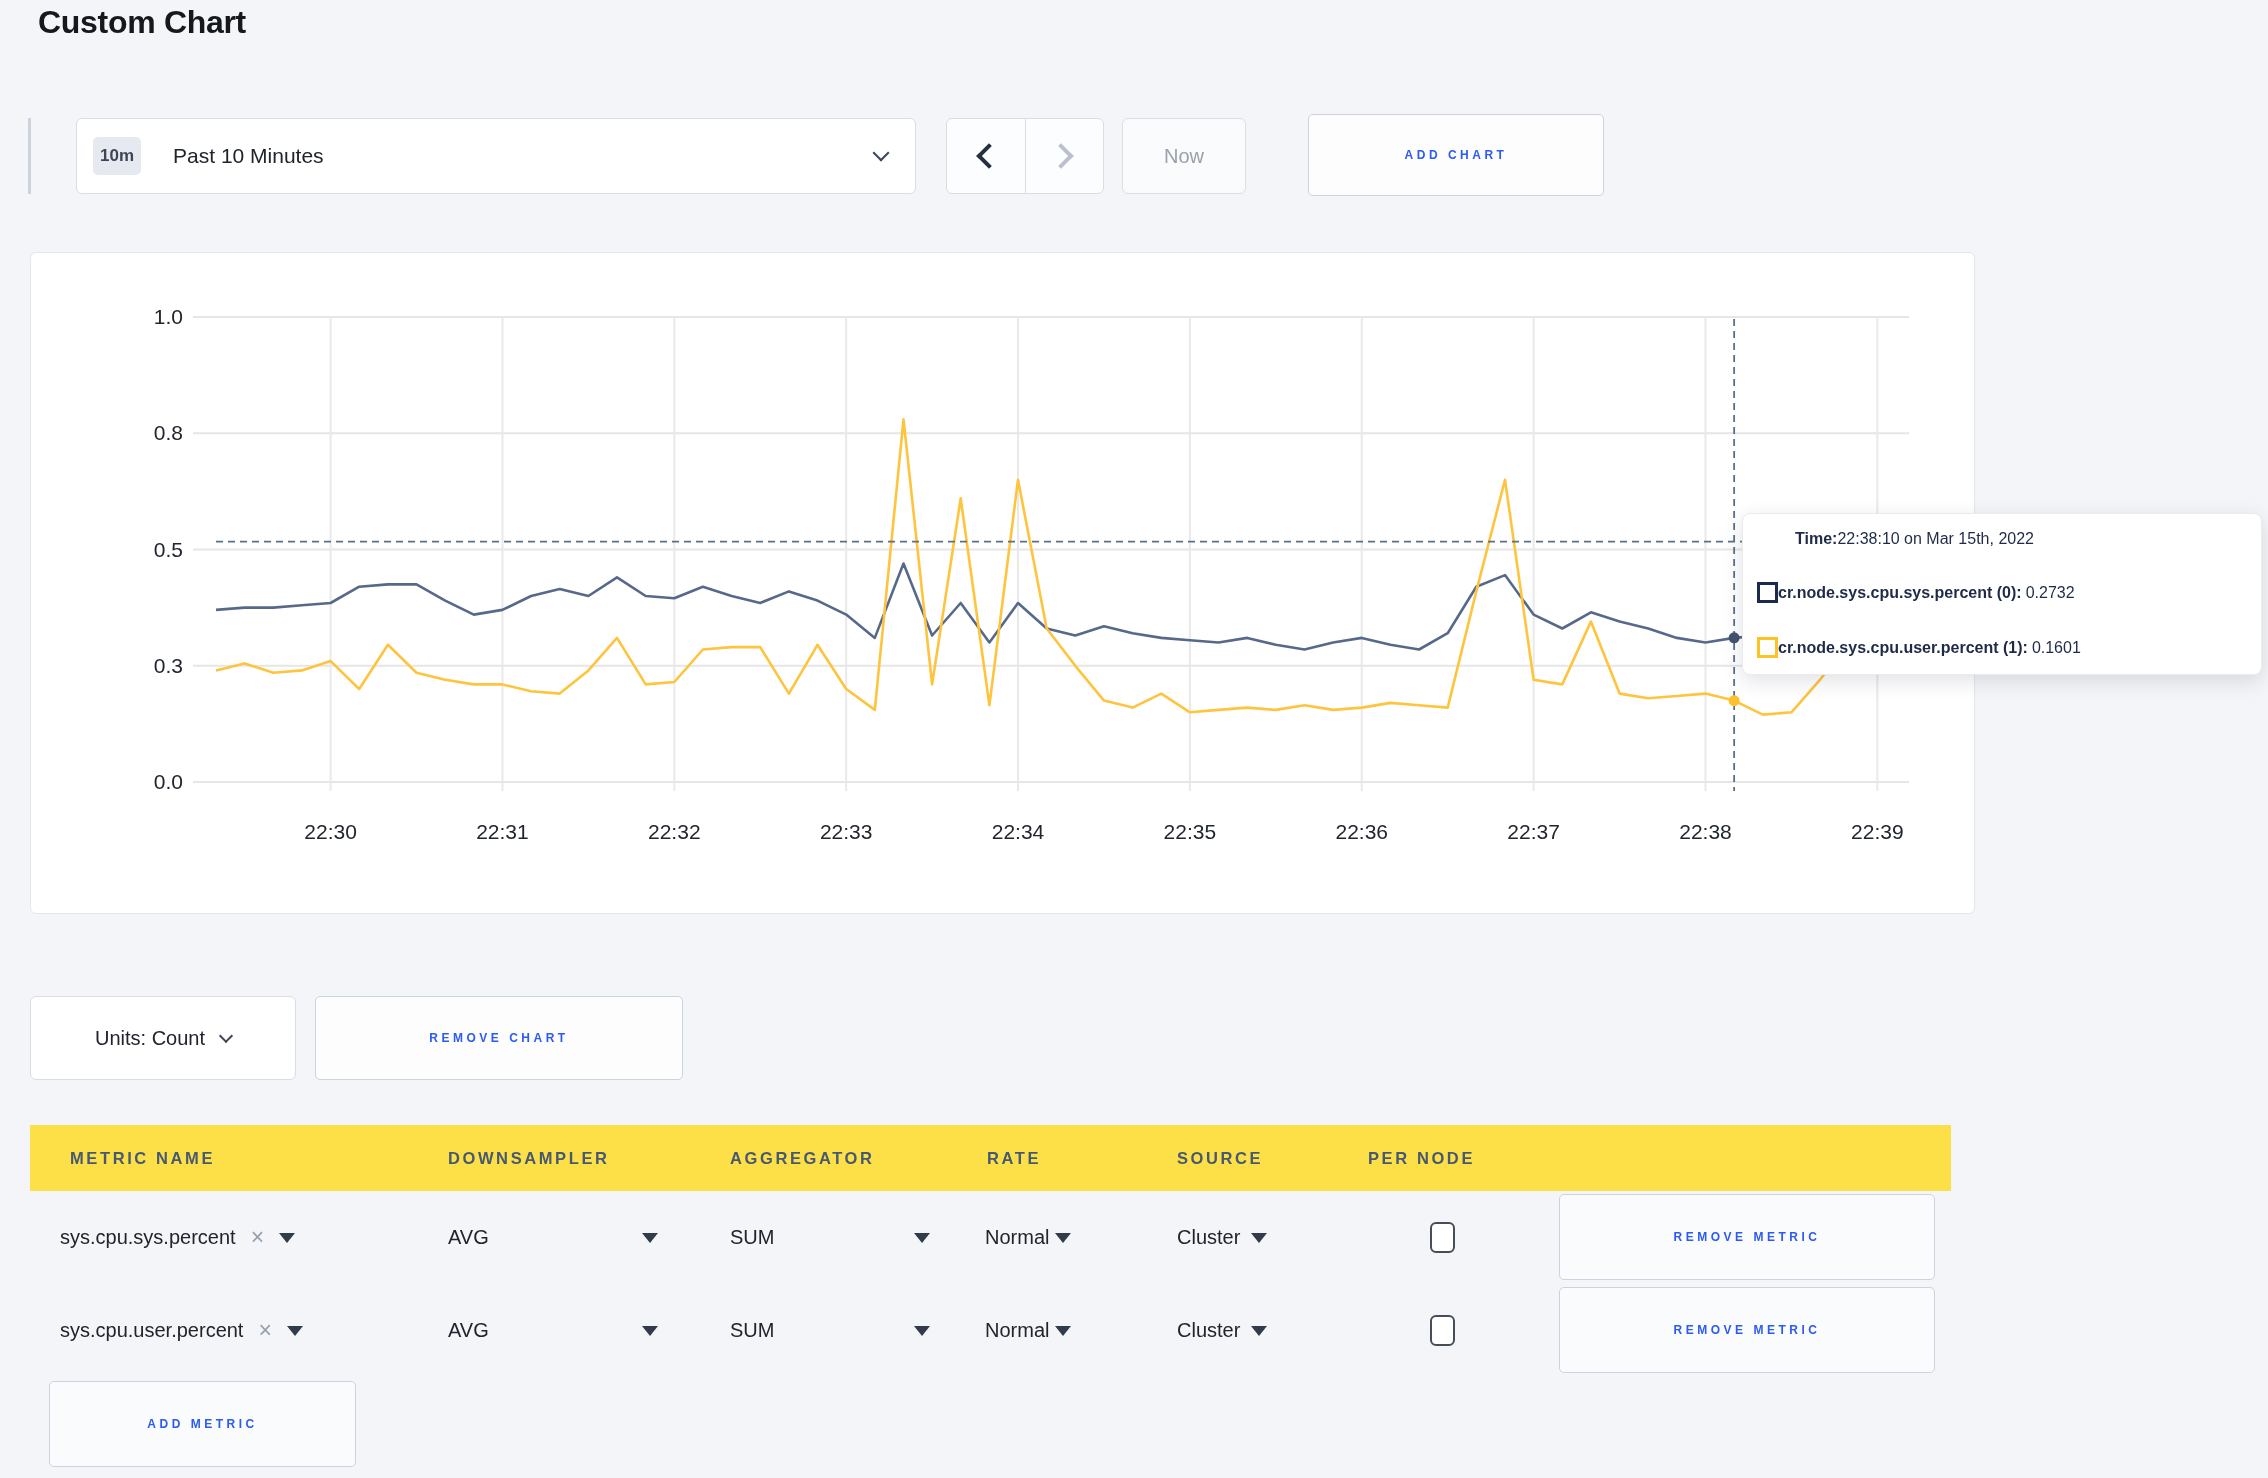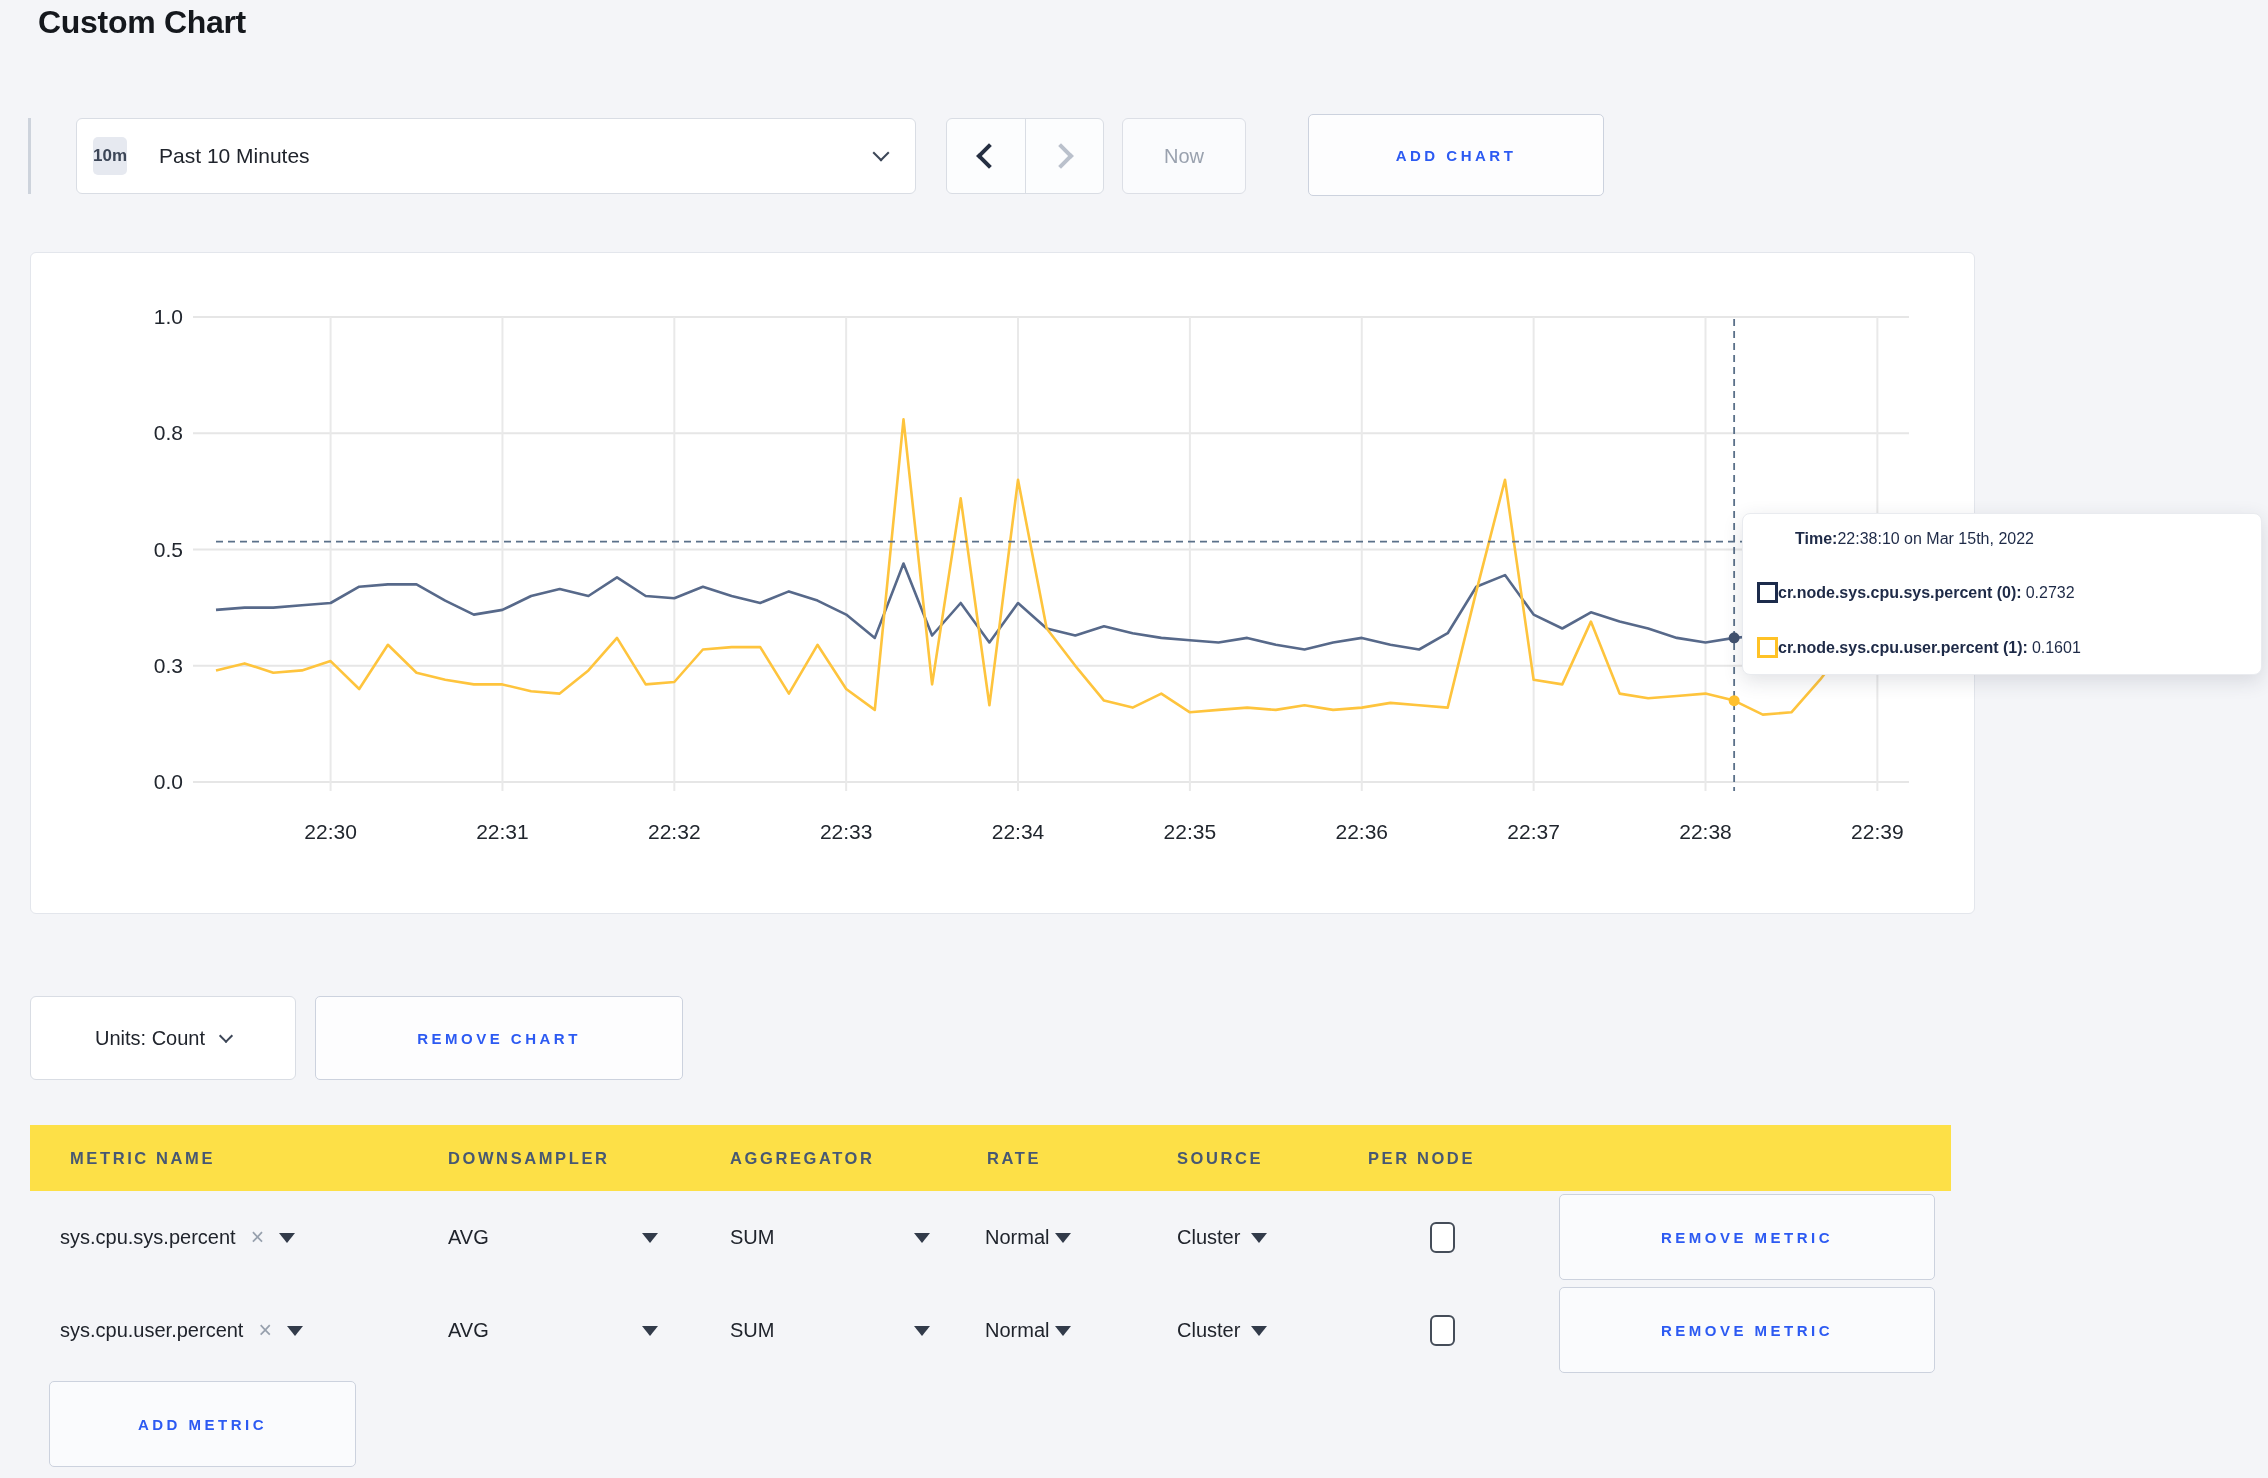--- a/index.html
+++ b/index.html
@@ -5,31 +5,31 @@
   html,body{margin:0;padding:0;}
   body{font-family:"Liberation Sans",sans-serif;background:#f4f5f8;}
   .screen{position:relative;width:2268px;height:1478px;background:#f4f5f8;overflow:hidden;}
 
   
   .page-title{position:absolute;left:38px;top:4px;font-size:32px;font-weight:600;color:#15181d;letter-spacing:-0.3px;}
 
   
   .toolbar-rule{position:absolute;left:28px;top:118px;width:3px;height:76px;background:#cdd3dc;}
   .timepicker{position:absolute;left:76px;top:118px;width:840px;height:76px;background:#fff;border:1.5px solid #d9dde4;border-radius:6px;display:flex;align-items:center;padding:0 28px 0 16px;box-sizing:border-box;gap:32px;cursor:pointer;}
-  .time-badge{background:#e6e9f0;color:#3c4657;border-radius:5px;font-size:17px;font-weight:700;padding:9px 0;}
+  .time-badge{background:#e6e9f0;color:#3c4657;border-radius:5px;font-size:17px;font-weight:700;padding:9px 7px;}
   .time-label{font-size:21px;color:#20242c;}
   .chev{display:inline-block;border-style:solid;border-color:#3c4657;border-width:0 2.5px 2.5px 0;padding:5px;transform:rotate(45deg);}
   .timepicker .chev{margin-left:auto;margin-top:-6px;}
   .prevnext{position:absolute;left:946px;top:118px;width:158px;height:76px;display:flex;border:1.5px solid #d9dde4;border-radius:6px;background:#fcfdfe;box-sizing:border-box;}
   .pn-btn{flex:1;display:flex;align-items:center;justify-content:center;cursor:pointer;}
   .pn-btn + .pn-btn{border-left:1.5px solid #d9dde4;}
   .chev-left{display:inline-block;border-style:solid;border-color:#252f42;border-width:0 4px 4px 0;padding:7px;transform:rotate(135deg);margin-left:6px;}
   .chev-right{display:inline-block;border-style:solid;border-color:#bac1cc;border-width:0 4px 4px 0;padding:7px;transform:rotate(-45deg);margin-right:6px;}
   .now-btn{position:absolute;left:1122px;top:118px;width:124px;height:76px;background:#fafbfd;border:1.5px solid #dcdfe6;border-radius:6px;color:#99a1ae;font-size:20px;display:flex;align-items:center;justify-content:center;box-sizing:border-box;}
-  .blue-btn{background:#fdfdfe;border:1.5px solid #ccd2de;border-radius:5px;color:#2c5af2;font-size:15px;font-weight:600;letter-spacing:3.5px;display:flex;align-items:center;justify-content:center;box-sizing:border-box;cursor:pointer;}
+  .blue-btn{background:#fdfdfe;border:1.5px solid #ccd2de;border-radius:5px;color:#2c5af2;font-size:12px;font-weight:600;letter-spacing:3.5px;display:flex;align-items:center;justify-content:center;box-sizing:border-box;cursor:pointer;}
   .add-chart{position:absolute;left:1308px;top:114px;width:296px;height:82px;}
 
   
   .chart-panel{position:absolute;left:30px;top:252px;width:1945px;height:662px;background:#fff;border:1.5px solid #e3e6ec;border-radius:6px;box-sizing:border-box;}
   #chart-svg{position:absolute;left:0;top:0;}
   #chart-svg text{font-family:"Liberation Sans",sans-serif;}
   .ytick-label{font-size:21px;fill:#21262e;text-anchor:end;}
   .xtick-label{font-size:21px;fill:#21262e;text-anchor:middle;}
 
   

